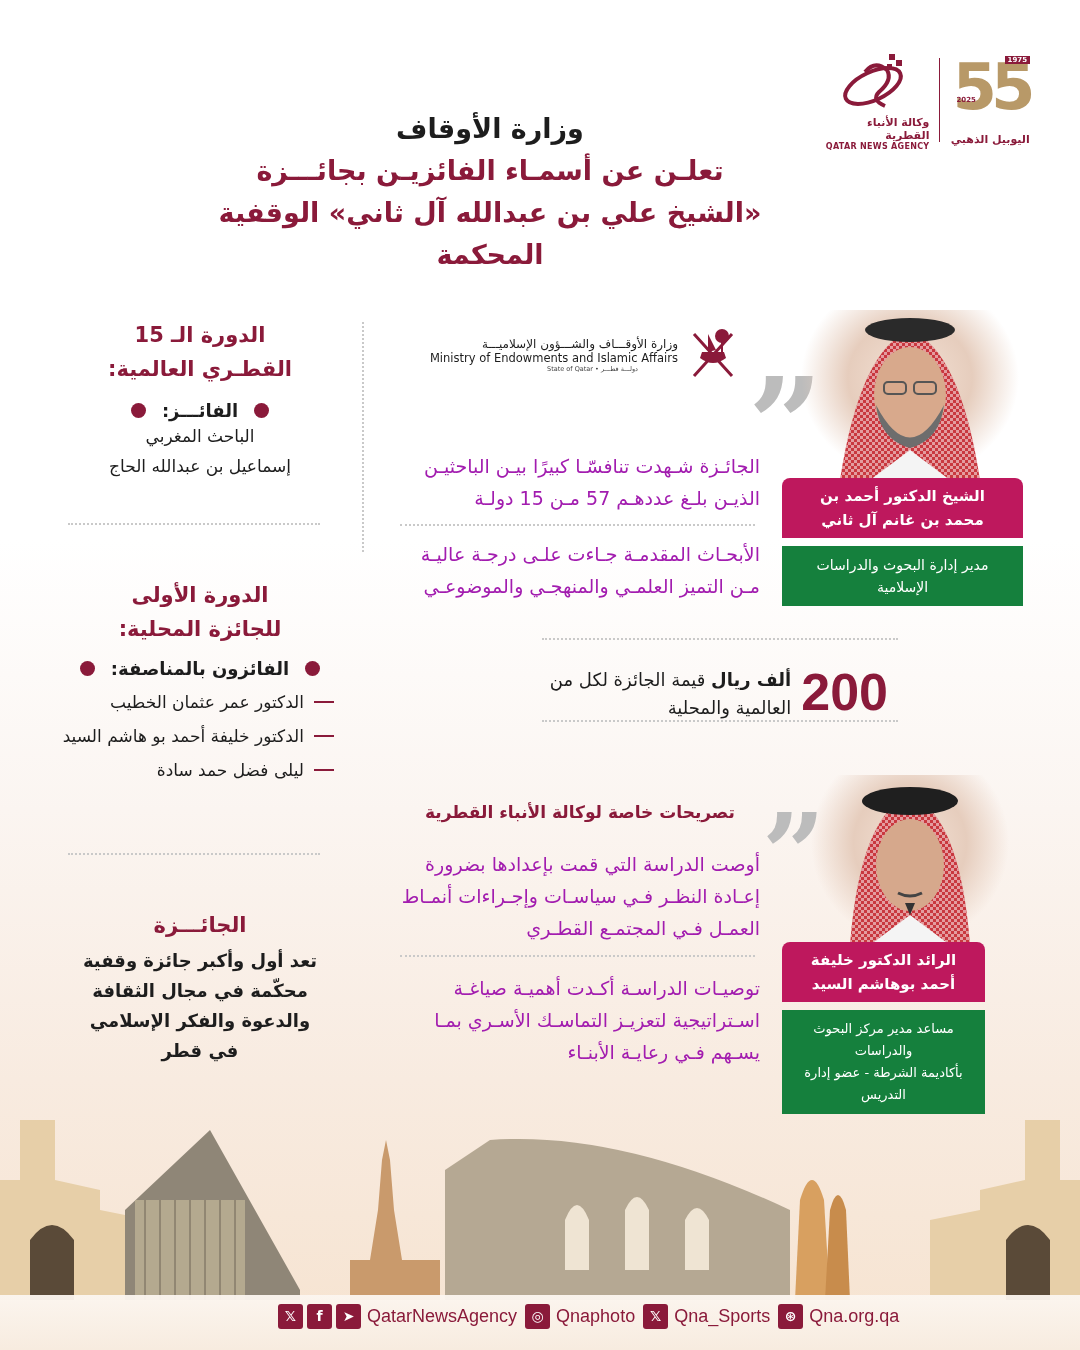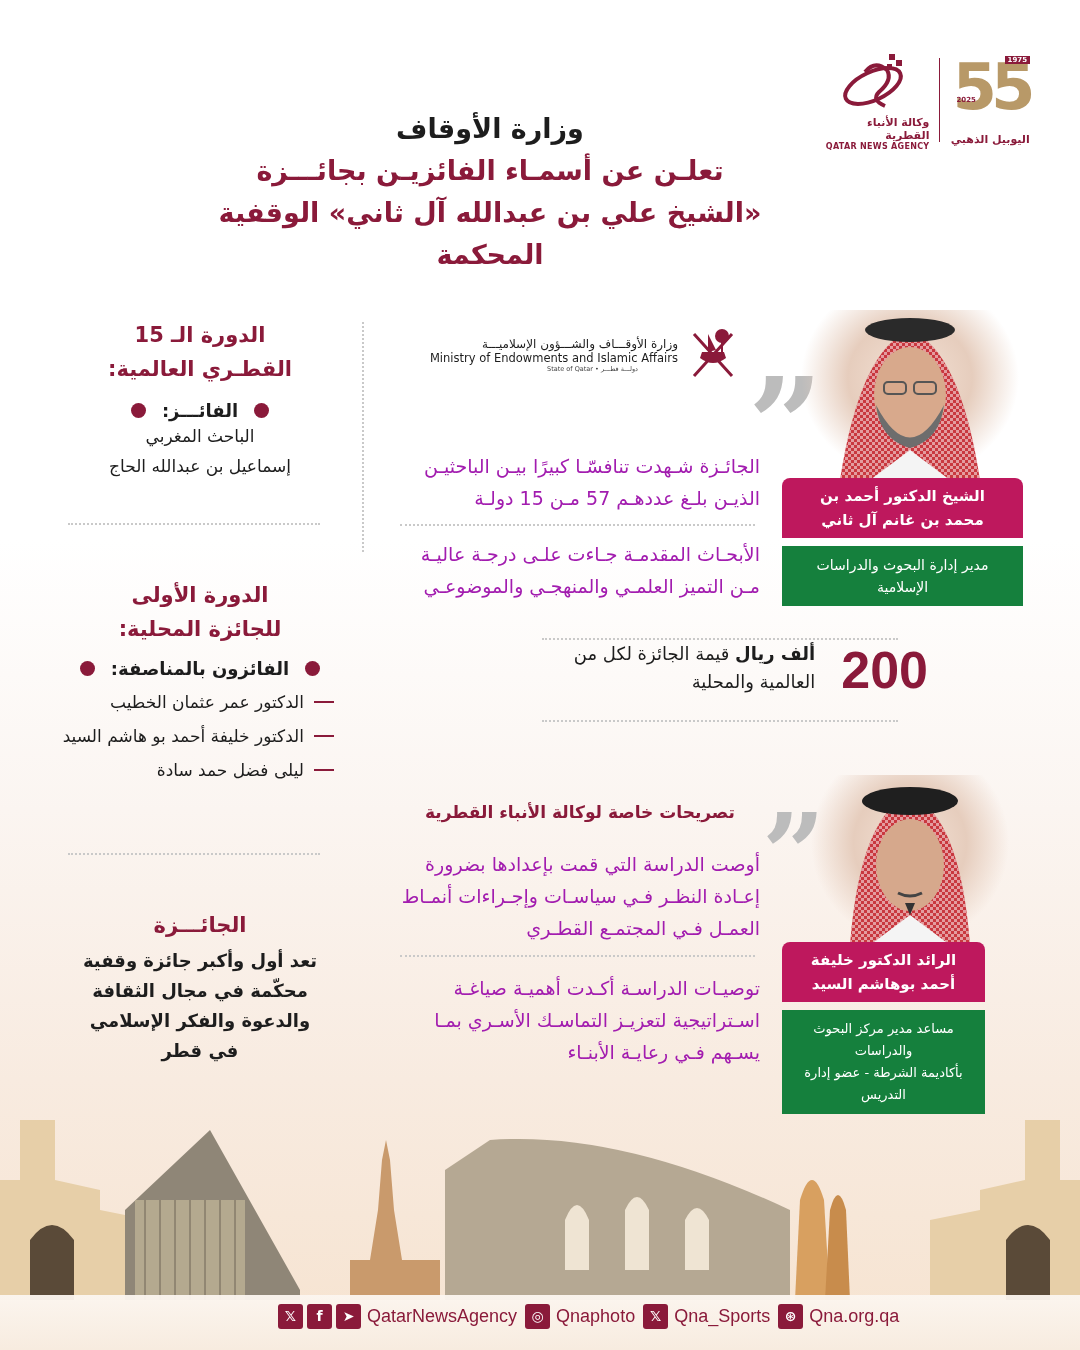--- a/index.html
+++ b/index.html
@@ -45,21 +45,21 @@
 
     
     .mid-txt { font-size: 19px; line-height: 32px; direction: rtl; text-align: right; color: #a21caf; }
     .ministry { top: 320px; left: 420px; width: 320px; height: 70px; display: flex; direction: ltr; align-items: center; gap: 8px; }
     .ministry .txts { flex: 1; text-align: right; }
     .ministry .ar { font-size: 12px; direction: rtl; color: #1d1d1d; }
     .ministry .en { font-size: 11.5px; color: #1d1d1d; }
     .ministry .st { font-size: 6.5px; color: #444; }
     .ministry svg { width: 54px; height: 62px; }
 
-    .prize-row { top: 640px; left: 568px; width: 360px; height: 82px; display: flex; direction: ltr; align-items: flex-start; justify-content: flex-end; gap: 26px; }
+    .prize-row { top: 640px; left: 528px; width: 360px; height: 82px; display: flex; direction: ltr; align-items: flex-end; justify-content: flex-end; gap: 10px; }
     .prize-num { font-size: 52px; font-weight: bold; color: #8a1a3a; font-family: "Liberation Sans", sans-serif; }
     .prize-txt { font-size: 18px; line-height: 28px; direction: rtl; text-align: right; }
     .prize-txt b { font-weight: bold; }
 
     .quote { font-family: "DejaVu Serif", serif; font-size: 130px; color: #bcbcbc; line-height: 1; font-weight: bold; }
 
     
     .photo { background: radial-gradient(ellipse at 50% 40%, #f4e2d6 0%, #e6cdbd 40%, transparent 70%); }
     .person-name { background: #be185d; color: #fff; border-radius: 8px 8px 0 0; font-size: 15px; font-weight: bold; line-height: 24px; text-align: center; direction: rtl; padding: 6px 4px; }
     .person-role { background: #15803d; color: #fff; font-size: 14px; line-height: 22px; text-align: center; direction: rtl; padding: 8px 4px; }

